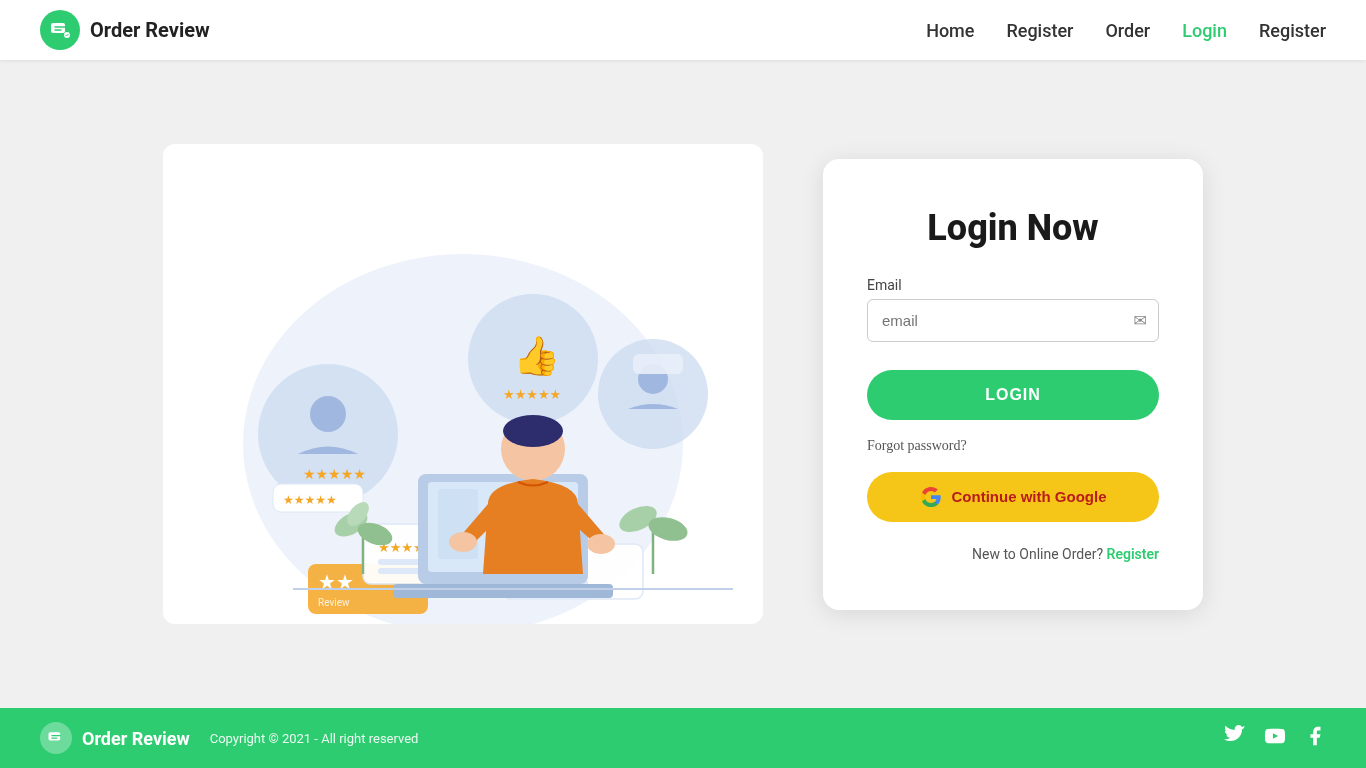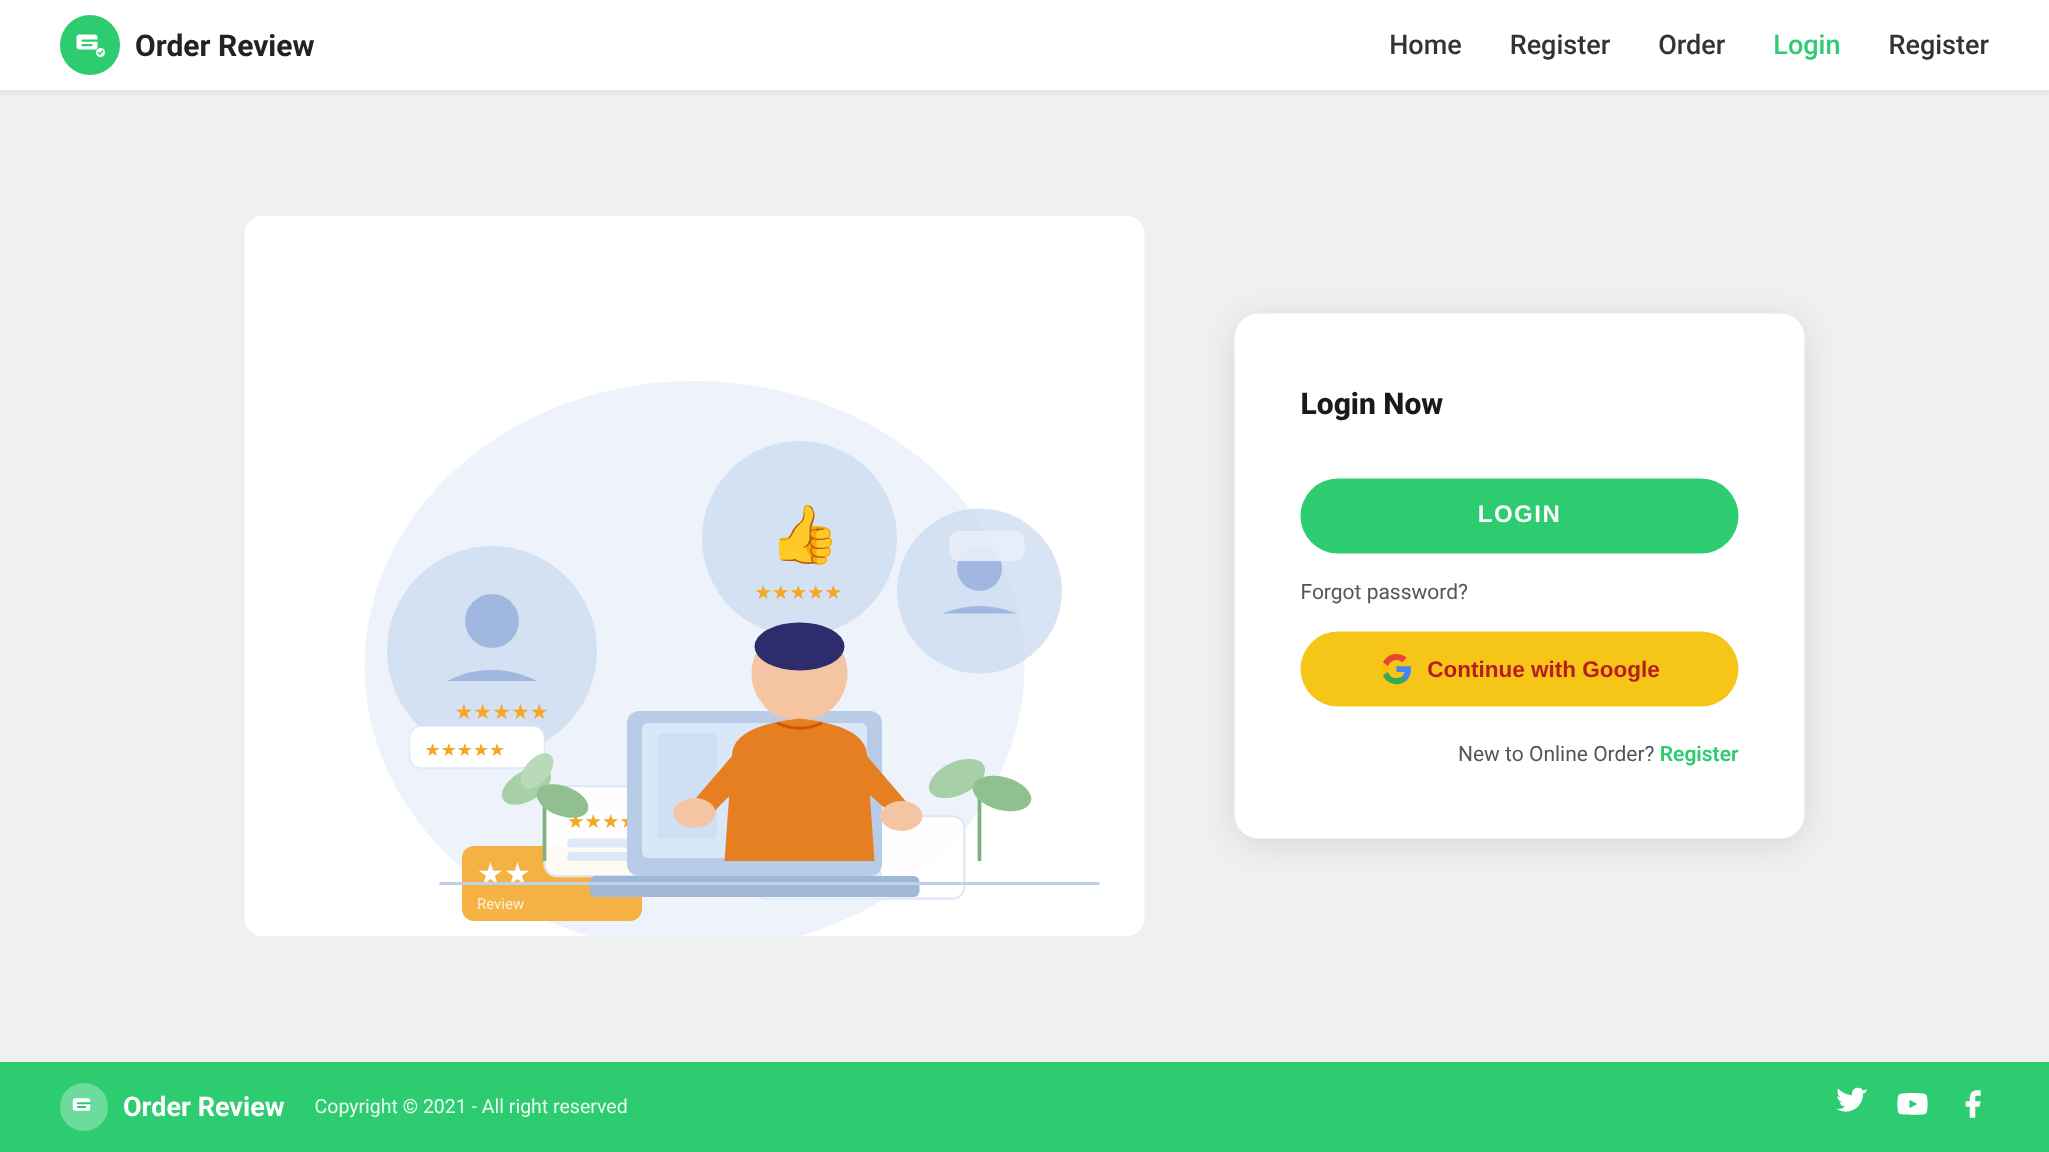--- a/index.html
+++ b/index.html
@@ -91,23 +91,24 @@
       background: #fff;
       border-radius: 16px;
       padding: 48px 44px;
       width: 380px;
       box-shadow: 0 4px 24px rgba(0,0,0,0.10);
       display: flex;
       flex-direction: column;
       gap: 0;
     }
     .login-title {
-      font-size: 20px;
+      font-size: 36px;
       font-weight: 800;
       color: #1a1a1a;
+      text-align: center;
       margin-bottom: 28px;
     }
     .form-group {
       margin-bottom: 18px;
     }
     .form-label {
       font-size: 14px;
       color: #444;
       margin-bottom: 6px;
       display: block;
@@ -147,20 +148,21 @@
       margin-top: 10px;
       margin-bottom: 18px;
       transition: background 0.2s;
     }
     .forgot-password {
       font-size: 14px;
       color: #555;
       text-align: left;
       cursor: pointer;
       margin-bottom: 18px;
+      font-family: Liberation Serif, serif;
     }
     .google-btn {
       width: 100%;
       background: #f5c518;
       border: none;
       border-radius: 50px;
       padding: 14px 20px;
       font-size: 15px;
       font-weight: 700;
       color: #b91c1c;
@@ -337,20 +339,27 @@
       <ellipse cx="475" cy="375" rx="20" ry="11" fill="#a8d0a8" transform="rotate(-25 475 375)"></ellipse>
       <ellipse cx="505" cy="385" rx="20" ry="11" fill="#90c090" transform="rotate(15 505 385)"></ellipse>
 
       <line x1="130" y1="445" x2="570" y2="445" stroke="#c0d0e8" stroke-width="2"></line>
     </svg>
   </div>
 
   <div class="login-card">
     <h1 class="login-title">Login Now</h1>
 
+    <div class="form-group">
+      <label class="form-label">Email</label>
+      <div class="form-input-wrapper">
+        <input type="email" class="form-input" placeholder="email" style="">
+        <span class="input-icon">✉</span>
+      </div>
+    </div>
 
 
     <button class="login-btn">LOGIN</button>
 
     <div class="forgot-password">Forgot password?</div>
 
     <button class="google-btn">
 
       <svg class="google-icon" viewBox="0 0 24 24">
         <path d="M22.56 12.25c0-.78-.07-1.53-.2-2.25H12v4.26h5.92c-.26 1.37-1.04 2.53-2.21 3.31v2.77h3.57c2.08-1.92 3.28-4.74 3.28-8.09z" fill="#4285F4"></path>

